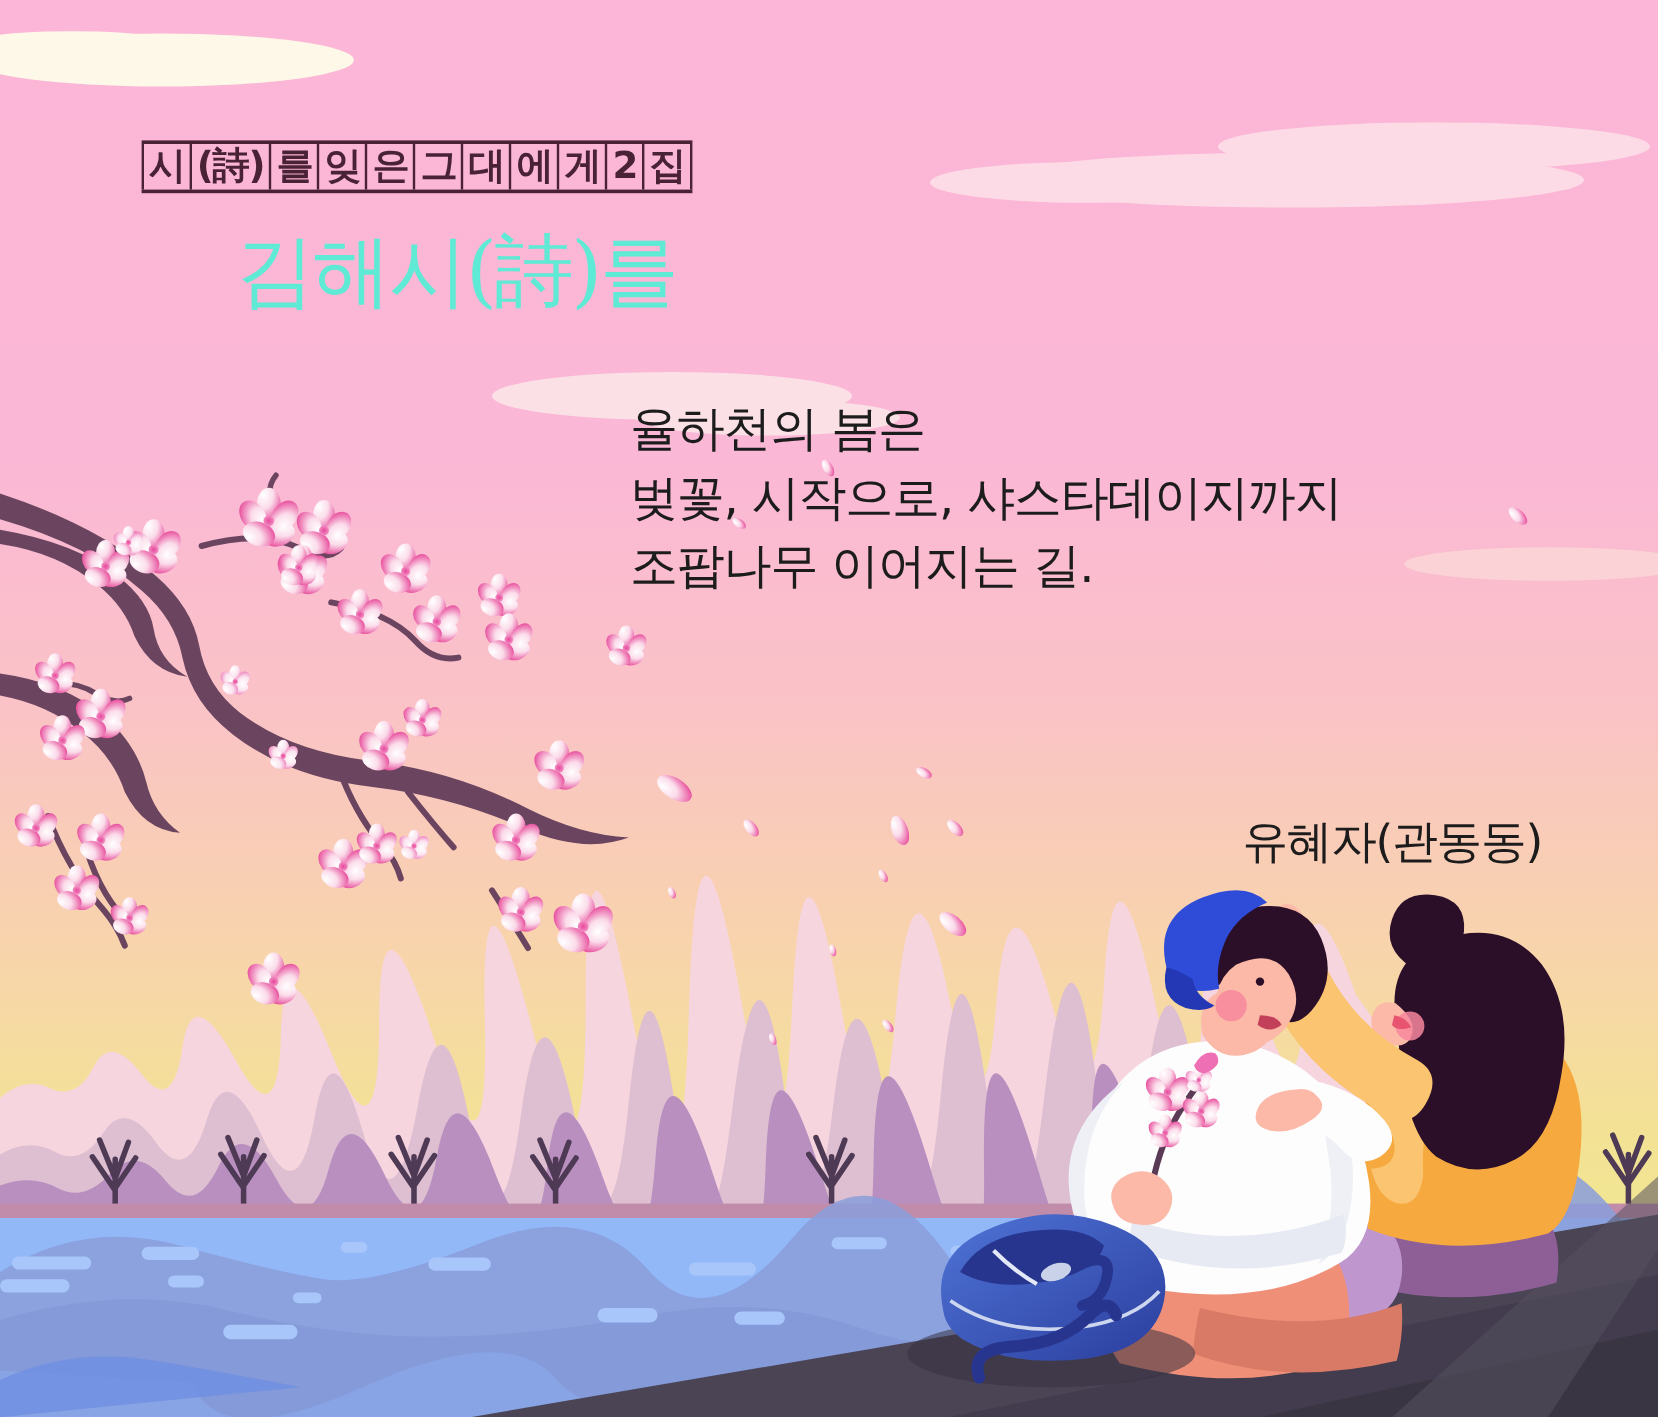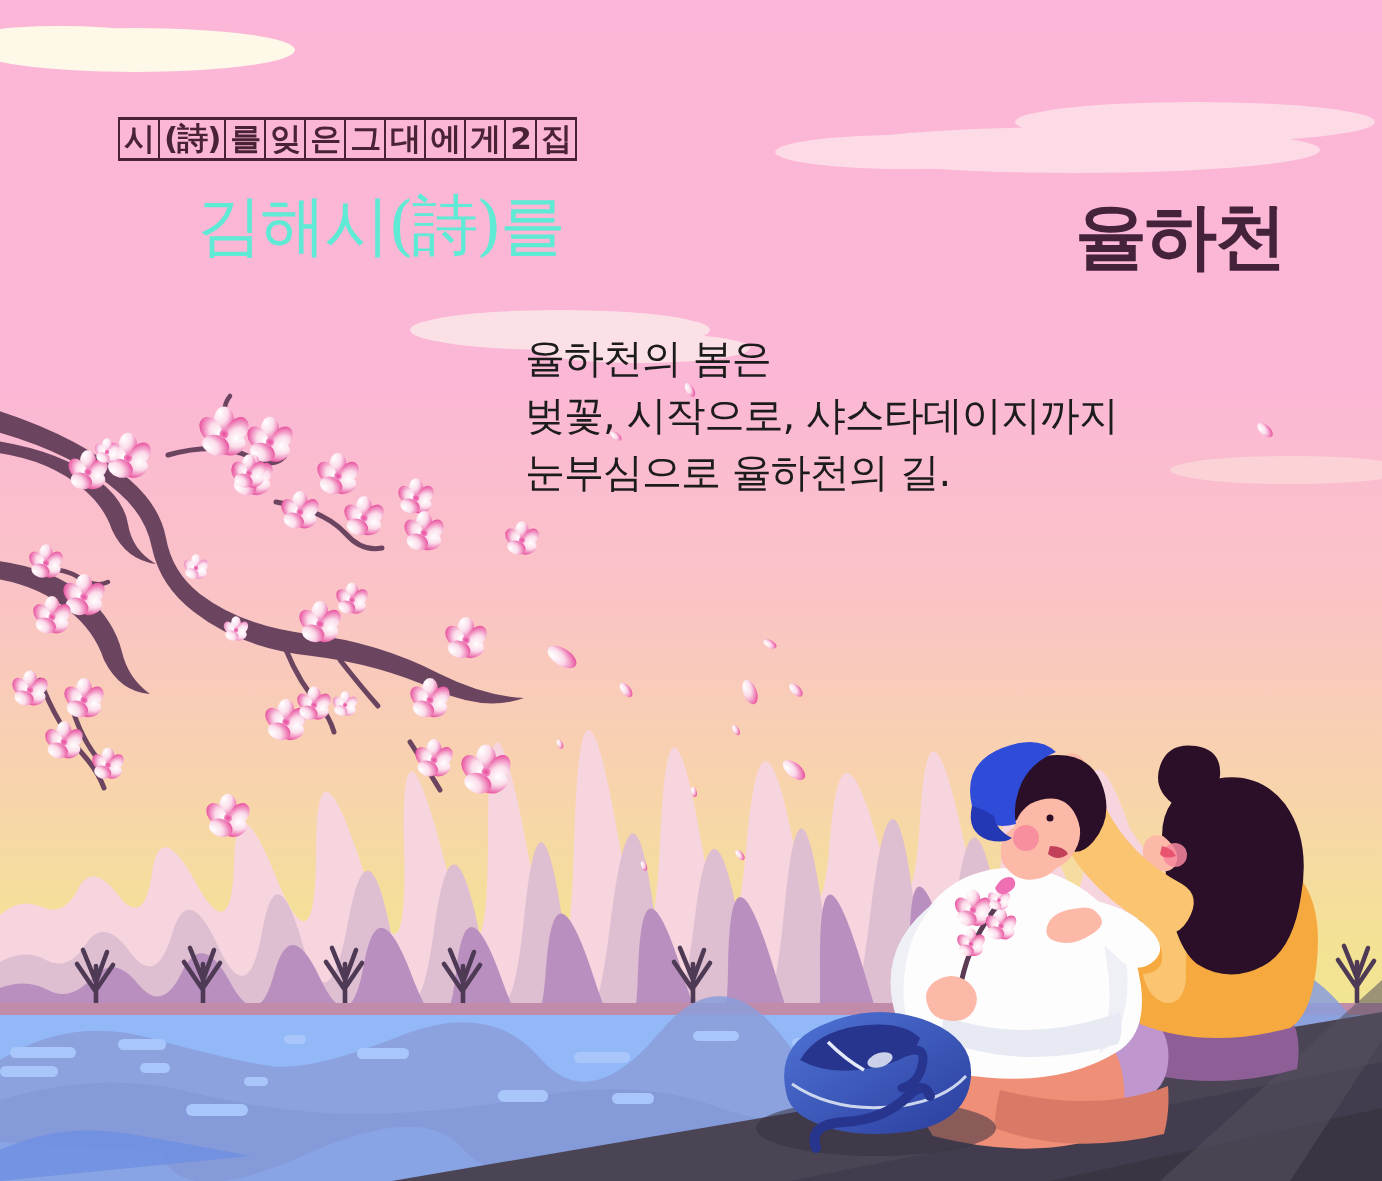--- a/index.html
+++ b/index.html
@@ -390,23 +390,23 @@
       <span class="cell">에</span>
       <span class="cell">게</span>
       <span class="cell">2</span>
       <span class="cell">집</span>
     </div>
 
     <div class="main-title">
       <div>김해시(詩)를</div>
     </div>
 
-    <div class="poem-title">율하천</div>
 
     <div class="poem-body">
       <span class="line">율하천의 봄은</span>
       <span class="line">벚꽃, 시작으로, 샤스타데이지까지</span>
-      <span class="line">눈부심으로 율하천의 길.</span>
+      <span class="line">조팝나무 이어지는 길.</span>
     </div>
 
+    <div class="poem-author">유혜자(관동동)</div>
 
   </div>
 </div>
 
 </body></html>

